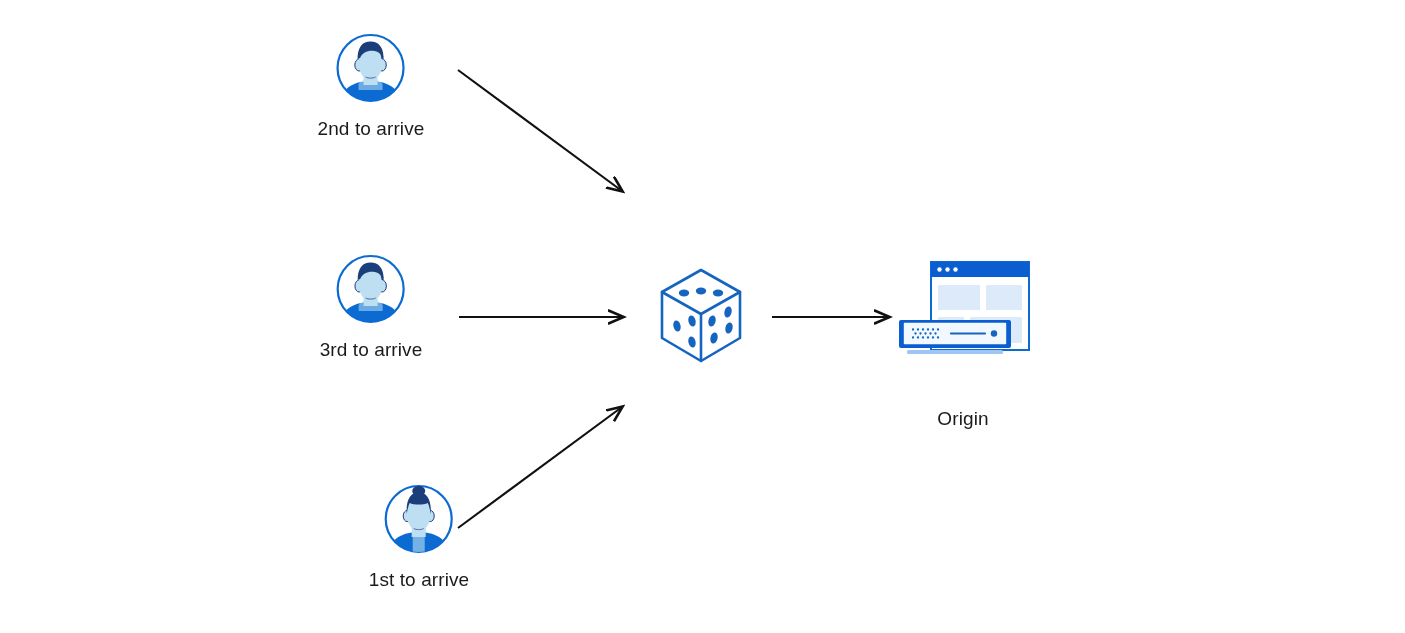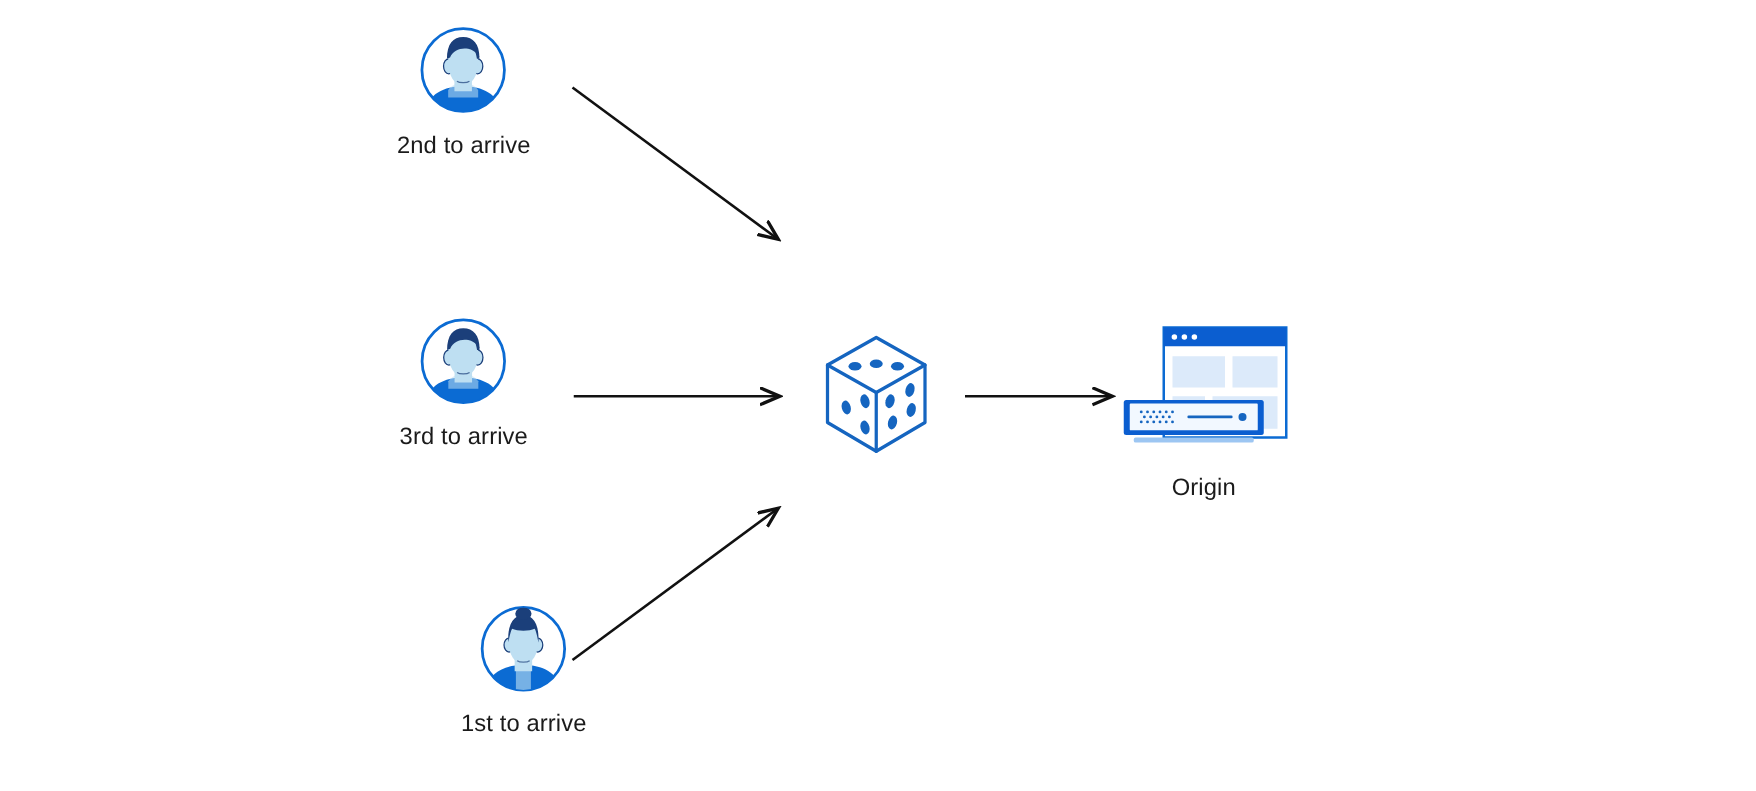--- a/index.html
+++ b/index.html
@@ -60,21 +60,21 @@
       <marker id="arrowhead" markerWidth="9" markerHeight="9" refX="7.2" refY="3.6" orient="auto" markerUnits="strokeWidth">
         <path d="M0.6,0.6 L7.6,3.6 L0.6,6.6" fill="none" stroke="#111111" stroke-width="1.25" stroke-linecap="square" stroke-linejoin="miter"></path>
       </marker>
     </defs>
     <line x1="458" y1="70" x2="622" y2="191" stroke="#111111" stroke-width="2.1" marker-end="url(#arrowhead)"></line>
     <line x1="459" y1="317" x2="623" y2="317" stroke="#111111" stroke-width="2.1" marker-end="url(#arrowhead)"></line>
     <line x1="458" y1="528" x2="622" y2="407" stroke="#111111" stroke-width="2.1" marker-end="url(#arrowhead)"></line>
     <line x1="772" y1="317" x2="889" y2="317" stroke="#111111" stroke-width="2.1" marker-end="url(#arrowhead)"></line>
   </svg>
 
-  <div class="node avatar-node" style="left:371px; top:20px; transform:translateX(-50%);text-align:center;">
+  <div class="node avatar-node" style="left:371px; top:32px; transform:translateX(-50%);text-align:center;">
     <span class="icon-wrap">
       <svg width="72" height="72" viewBox="0 0 72 72" xmlns="http://www.w3.org/2000/svg">
         <defs>
             <clipPath id="clipA1">
               <circle cx="36" cy="36" r="33"></circle>
             </clipPath>
           </defs>
         <circle cx="36" cy="36" r="33" fill="#ffffff" stroke="#0b6bd3" stroke-width="2.2"></circle>
         <g clip-path="url(#clipA1)">
           <path d="M6,72 C6,56 20,49 36,49 C52,49 66,56 66,72 Z" fill="#0b6bd3"></path>
@@ -162,21 +162,21 @@
 
           <ellipse cx="57" cy="57" rx="3.6" ry="5.6" transform="rotate(14 57 57)"></ellipse>
           <ellipse cx="73" cy="48" rx="3.6" ry="5.6" transform="rotate(14 73 48)"></ellipse>
           <ellipse cx="59" cy="74" rx="3.6" ry="5.6" transform="rotate(14 59 74)"></ellipse>
           <ellipse cx="74" cy="64" rx="3.6" ry="5.6" transform="rotate(14 74 64)"></ellipse>
         </g>
       </svg>
     </span>
   </div>
 
-  <div class="node origin-node" style="left:963px; top:258px; transform:translateX(-50%);">
+  <div class="node origin-node" style="left:963px; top:258px; transform:translateX(-50%);gap:28px;">
     <span class="icon-wrap">
       <svg width="140" height="106" viewBox="0 0 140 106" xmlns="http://www.w3.org/2000/svg">
 
         <g>
           <rect x="38" y="4" width="98" height="88" fill="#ffffff" stroke="#0b6bd3" stroke-width="2"></rect>
           <rect x="38" y="4" width="98" height="15" fill="#0b5ed0"></rect>
           <circle cx="46.5" cy="11.5" r="2.2" fill="#ffffff"></circle>
           <circle cx="54.5" cy="11.5" r="2.2" fill="#ffffff"></circle>
           <circle cx="62.5" cy="11.5" r="2.2" fill="#ffffff"></circle>
           <rect x="45" y="27" width="42" height="25" fill="#dceafa"></rect>

